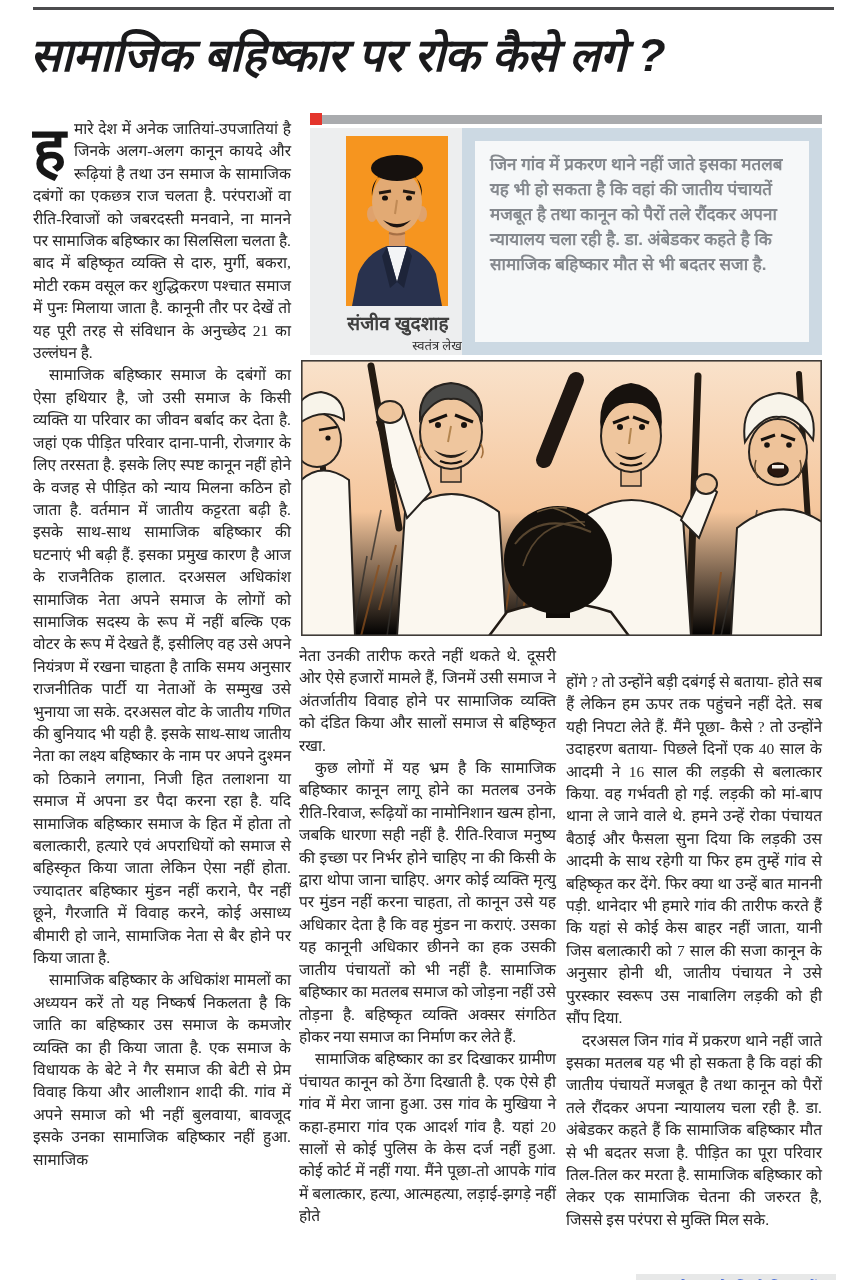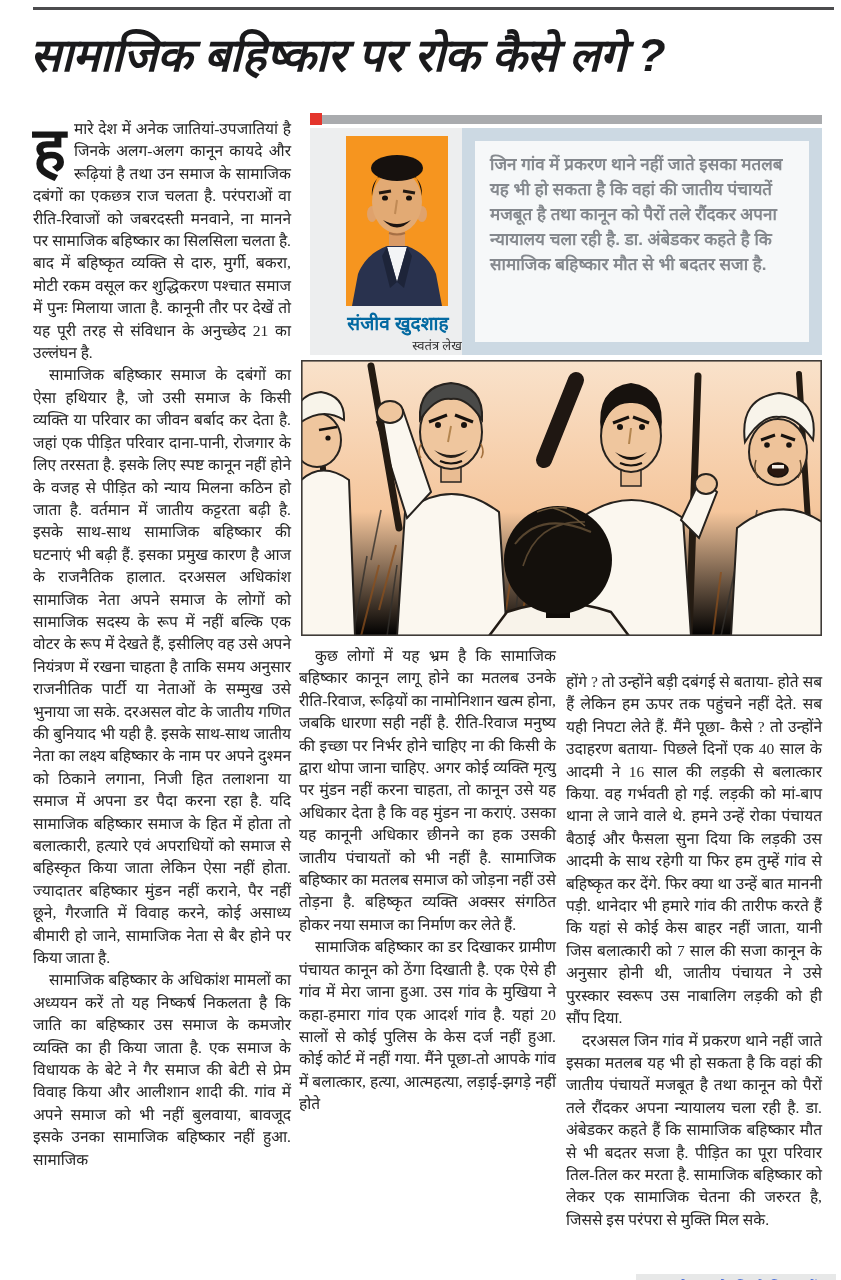--- a/index.html
+++ b/index.html
@@ -31,21 +31,21 @@
   }
   
   .media-bar { position:absolute; left:310px; top:115px; width:512px; height:9px; background:#a9abae; }
   .media-bar-accent { position:absolute; left:310px; top:113px; width:12px; height:12px; background:#e4352c; }
   .media-panel { position:absolute; left:310px; top:128px; width:512px; height:227px; background:#edeeef; }
   .photo-block { position:absolute; left:36px; top:8px; width:102px; height:170px; }
   .photo-block svg { display:block; width:100%; height:100%; }
   .author-name {
     position:absolute; left:0; top:182px; width:176px; text-align:center;
     font-family:"Liberation Sans","DejaVu Sans",sans-serif;
-    font-weight:700; font-size:19px; color:#0369a1;
+    font-weight:700; font-size:19px; color:#404040;
   }
   .author-role {
     position:absolute; left:0; top:208px; width:176px; text-align:center;
     font-size:13px; color:#333;margin-left:44px;
   }
   .pull-quote-outer {
     position:absolute; left:152px; top:0; width:360px; height:227px;
     background:#ccd9e3; padding:13px;
   }
   .pull-quote-inner {
@@ -207,20 +207,21 @@
     <circle cx="257" cy="200" r="54" fill="#14100c"></circle>
     <path d="M214,184 Q240,150 290,172" stroke="#57452f" stroke-width="2" fill="none"></path>
     <path d="M222,206 Q236,160 284,162" stroke="#57452f" stroke-width="1.6" fill="none"></path>
     <path d="M252,148 Q268,152 284,166" stroke="#6b563a" stroke-width="1.6" fill="none"></path>
     <path d="M236,152 Q252,146 266,148" stroke="#6b563a" stroke-width="1.4" fill="none"></path>
     <rect x="0.8" y="0.8" width="519.4" height="274.4" fill="none" stroke="#3f3b37" stroke-width="1.6"></rect>
   </svg>
 </div>
 
 <div id="col2" class="col">
+  <p>नेता उनकी तारीफ करते नहीं थकते थे. दूसरी ओर ऐसे हजारों मामले हैं, जिनमें उसी समाज ने अंतर्जातीय विवाह होने पर सामाजिक व्यक्ति को दंडित किया और सालों समाज से बहिष्कृत रखा.</p>
   <p class="indent">कुछ लोगों में यह भ्रम है कि सामाजिक बहिष्कार कानून लागू होने का मतलब उनके रीति-रिवाज, रूढ़ियों का नामोनिशान खत्म होना, जबकि धारणा सही नहीं है. रीति-रिवाज मनुष्य की इच्छा पर निर्भर होने चाहिए ना की किसी के द्वारा थोपा जाना चाहिए. अगर कोई व्यक्ति मृत्यु पर मुंडन नहीं करना चाहता, तो कानून उसे यह अधिकार देता है कि वह मुंडन ना कराएं. उसका यह कानूनी अधिकार छीनने का हक उसकी जातीय पंचायतों को भी नहीं है. सामाजिक बहिष्कार का मतलब समाज को जोड़ना नहीं उसे तोड़ना है. बहिष्कृत व्यक्ति अक्सर संगठित होकर नया समाज का निर्माण कर लेते हैं.</p>
   <p class="indent">सामाजिक बहिष्कार का डर दिखाकर ग्रामीण पंचायत कानून को ठेंगा दिखाती है. एक ऐसे ही गांव में मेरा जाना हुआ. उस गांव के मुखिया ने कहा-हमारा गांव एक आदर्श गांव है. यहां 20 सालों से कोई पुलिस के केस दर्ज नहीं हुआ. कोई कोर्ट में नहीं गया. मैंने पूछा-तो आपके गांव में बलात्कार, हत्या, आत्महत्या, लड़ाई-झगड़े नहीं होते</p>
 </div>
 
 <div id="col3" class="col">
   <p>होंगे ? तो उन्होंने बड़ी दबंगई से बताया- होते सब हैं लेकिन हम ऊपर तक पहुंचने नहीं देते. सब यही निपटा लेते हैं. मैंने पूछा- कैसे ? तो उन्होंने उदाहरण बताया- पिछले दिनों एक 40 साल के आदमी ने 16 साल की लड़की से बलात्कार किया. वह गर्भवती हो गई. लड़की को मां-बाप थाना ले जाने वाले थे. हमने उन्हें रोका पंचायत बैठाई और फैसला सुना दिया कि लड़की उस आदमी के साथ रहेगी या फिर हम तुम्हें गांव से बहिष्कृत कर देंगे. फिर क्या था उन्हें बात माननी पड़ी. थानेदार भी हमारे गांव की तारीफ करते हैं कि यहां से कोई केस बाहर नहीं जाता, यानी जिस बलात्कारी को 7 साल की सजा कानून के अनुसार होनी थी, जातीय पंचायत ने उसे पुरस्कार स्वरूप उस नाबालिग लड़की को ही सौंप दिया.</p>
   <p class="indent">दरअसल जिन गांव में प्रकरण थाने नहीं जाते इसका मतलब यह भी हो सकता है कि वहां की जातीय पंचायतें मजबूत है तथा कानून को पैरों तले रौंदकर अपना न्यायालय चला रही है. डा. अंबेडकर कहते हैं कि सामाजिक बहिष्कार मौत से भी बदतर सजा है. पीड़ित का पूरा परिवार तिल-तिल कर मरता है. सामाजिक बहिष्कार को लेकर एक सामाजिक चेतना की जरुरत है, जिससे इस परंपरा से मुक्ति मिल सके.</p>
 </div>
 
 <div class="footer-note">यह लेखक के निजी विचार हैं</div>

